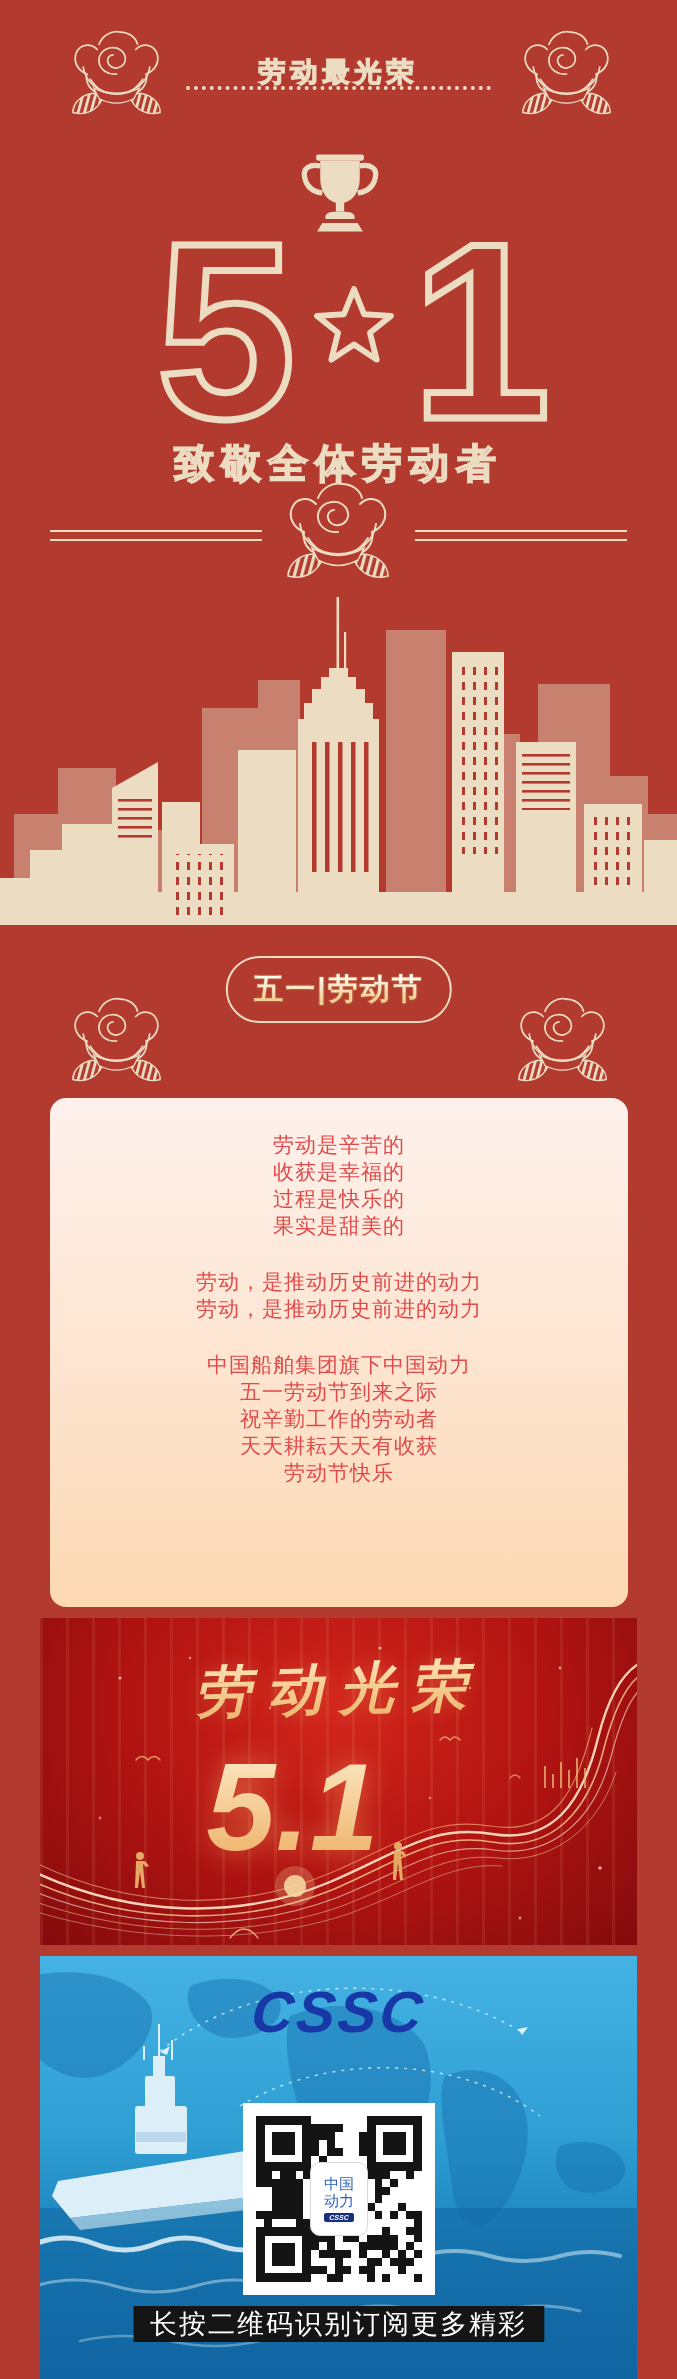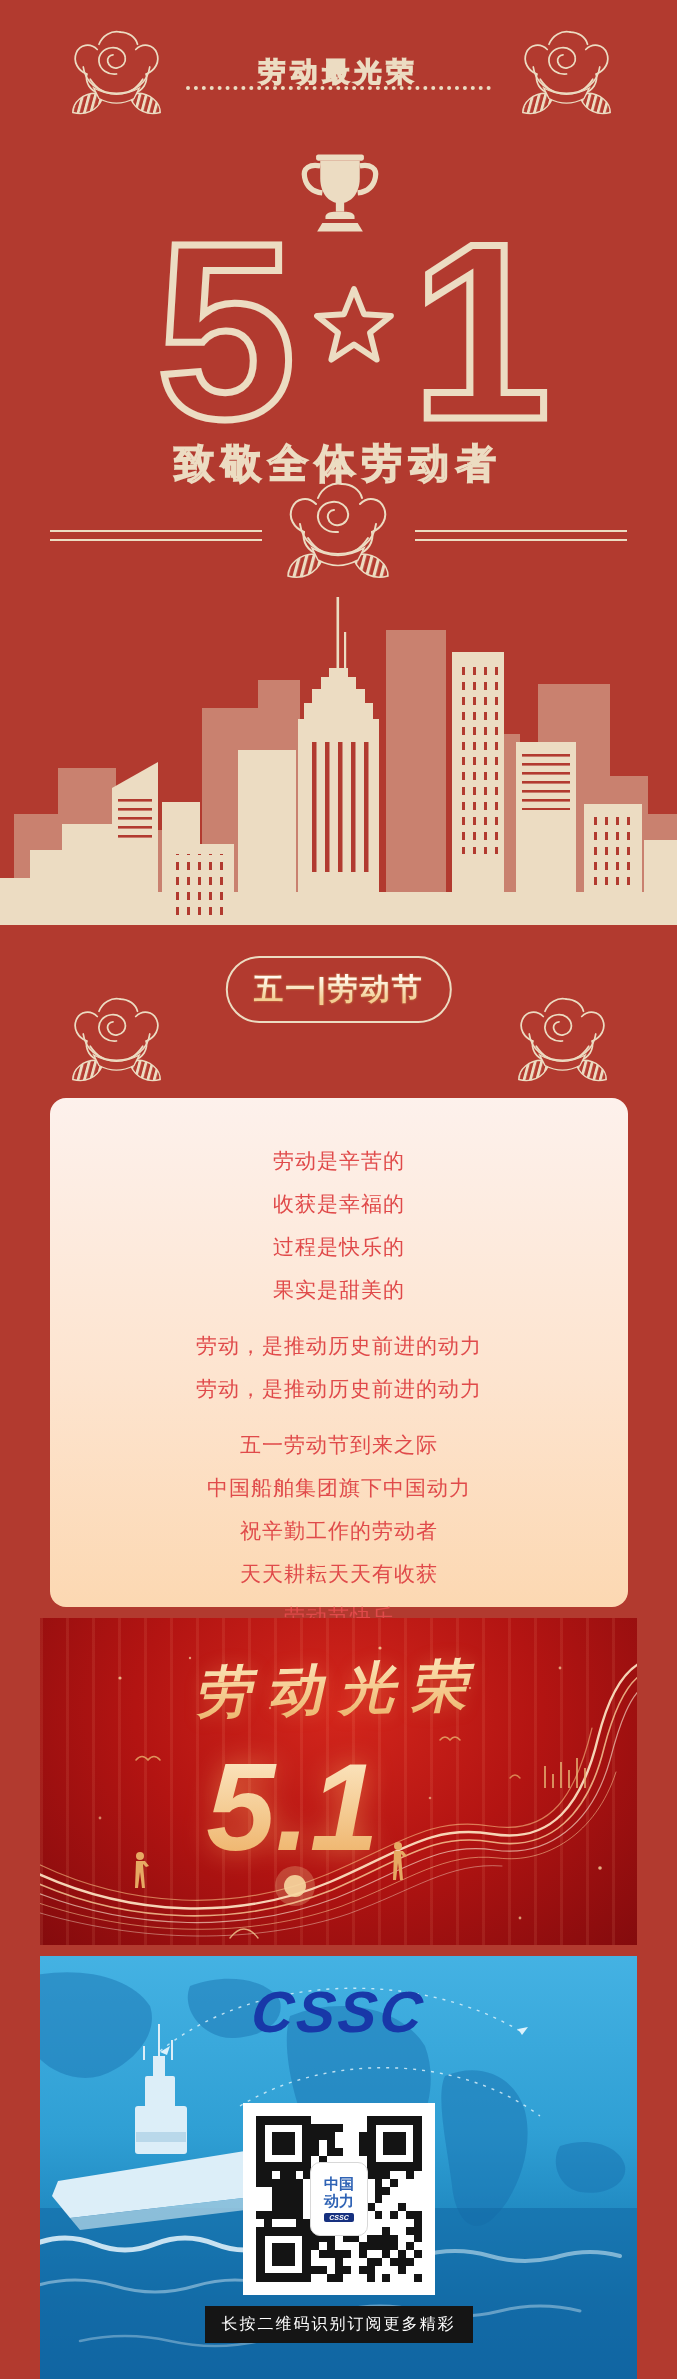--- a/index.html
+++ b/index.html
@@ -27,21 +27,21 @@
         padding:11px 26px;}
   .pill span{font-size:30px;font-weight:800;letter-spacing:2px;
         background:linear-gradient(180deg,#fffaf0 15%,#f3cd92 85%);
         -webkit-background-clip:text;background-clip:text;color:transparent;
         filter:drop-shadow(0 0 1px #c98a4e);}
 
   
   .card{top:1098px;left:50px;width:578px;height:509px;border-radius:16px;
         background:linear-gradient(180deg,#fdf1ec 0%,#fde4cf 55%,#fcd8b2 100%);
         text-align:center;box-sizing:border-box;padding-top:33px;}
-  .card p{margin:16px;font-size:21px;line-height:27px;color:#e04a4a;letter-spacing:1px;}
+  .card p{margin:0;font-size:21px;line-height:27px;color:#e04a4a;letter-spacing:1px;}
   .stanza + .stanza{margin-top:29px;}
   .closing{margin-top:30px;font-size:23px !important;font-weight:800;color:#b8443c !important;letter-spacing:3px;}
 
   
   .banner{top:1618px;left:40px;width:597px;height:327px;overflow:hidden;
           background:radial-gradient(ellipse at 50% 28%,#d3261c 0%,#b31412 48%,#840b0d 100%);}
   .banner .rays{position:absolute;inset:0;
           background:repeating-linear-gradient(90deg,rgba(255,180,140,.10) 0 3px,rgba(0,0,0,0) 3px 26px);}
   .banner-title{top:34px;font-size:56px;font-weight:900;font-style:italic;letter-spacing:16px;
           background:linear-gradient(180deg,#fbe7bd 10%,#ecb36c 90%);
@@ -61,25 +61,25 @@
   .qr{top:147px;left:203px;width:192px;height:192px;background:#fff;}
   #qr-cells{position:absolute;inset:13px;display:grid;
           grid-template-rows:repeat(21,1fr);grid-template-columns:repeat(21,1fr);}
   #qr-cells div{background:#141414;}
   .fp{position:absolute;width:37px;height:37px;border:9px solid #141414;background:#fff;}
   .fp::after{content:"";position:absolute;inset:7px;background:#141414;}
   .fp.tl{left:13px;top:13px;} .fp.tr{right:13px;top:13px;} .fp.bl{left:13px;bottom:13px;}
   .qr-label{position:absolute;left:50%;top:50%;transform:translate(-50%,-50%);
           width:56px;height:72px;background:#fff;border:1px solid #d8d8d8;border-radius:10px;
           display:flex;flex-direction:column;align-items:center;justify-content:center;gap:1px;}
-  .qr-label .zh{font-size:15px;line-height:16px;font-weight:700;color:#2f63b5;}
+  .qr-label .zh{font-size:15px;line-height:16px;font-weight:400;color:#2f63b5;}
   .qr-chip{margin-top:3px;background:#16307f;color:#fff;font-size:7px;font-style:italic;font-weight:700;
           padding:1px 5px;border-radius:2px;}
   .caption{top:350px;left:50%;transform:translateX(-50%);background:#151515;color:#fff;
-          font-size:16px;letter-spacing:2px;padding:8px 17px;white-space:nowrap;}
+          font-size:27px;letter-spacing:2px;padding:0 17px;white-space:nowrap;}
 </style>
 </head>
 <body>
 
 <div class="page">
 
   <svg width="0" height="0" style="position:absolute" aria-hidden="true">
     <defs>
       <pattern id="hatch" width="7" height="7" patternUnits="userSpaceOnUse" patternTransform="rotate(15)">
         <rect width="3.2" height="7" fill="#ecdcc2"></rect>
@@ -212,22 +212,22 @@
       <p>劳动是辛苦的</p>
       <p>收获是幸福的</p>
       <p>过程是快乐的</p>
       <p>果实是甜美的</p>
     </div>
     <div class="stanza">
       <p>劳动，是推动历史前进的动力</p>
       <p>劳动，是推动历史前进的动力</p>
     </div>
     <div class="stanza">
+      <p>中国船舶集团旗下中国动力</p>
       <p>五一劳动节到来之际</p>
-      <p>中国船舶集团旗下中国动力</p>
       <p>祝辛勤工作的劳动者</p>
       <p>天天耕耘天天有收获</p>
       <p>劳动节快乐</p>
     </div>
   </div>
 
   <div class="abs banner">
     <div class="rays"></div>
     <svg class="abs" style="left:0;top:0" width="597" height="327" viewBox="0 0 597 327">
       <g fill="none" stroke-linecap="round">

